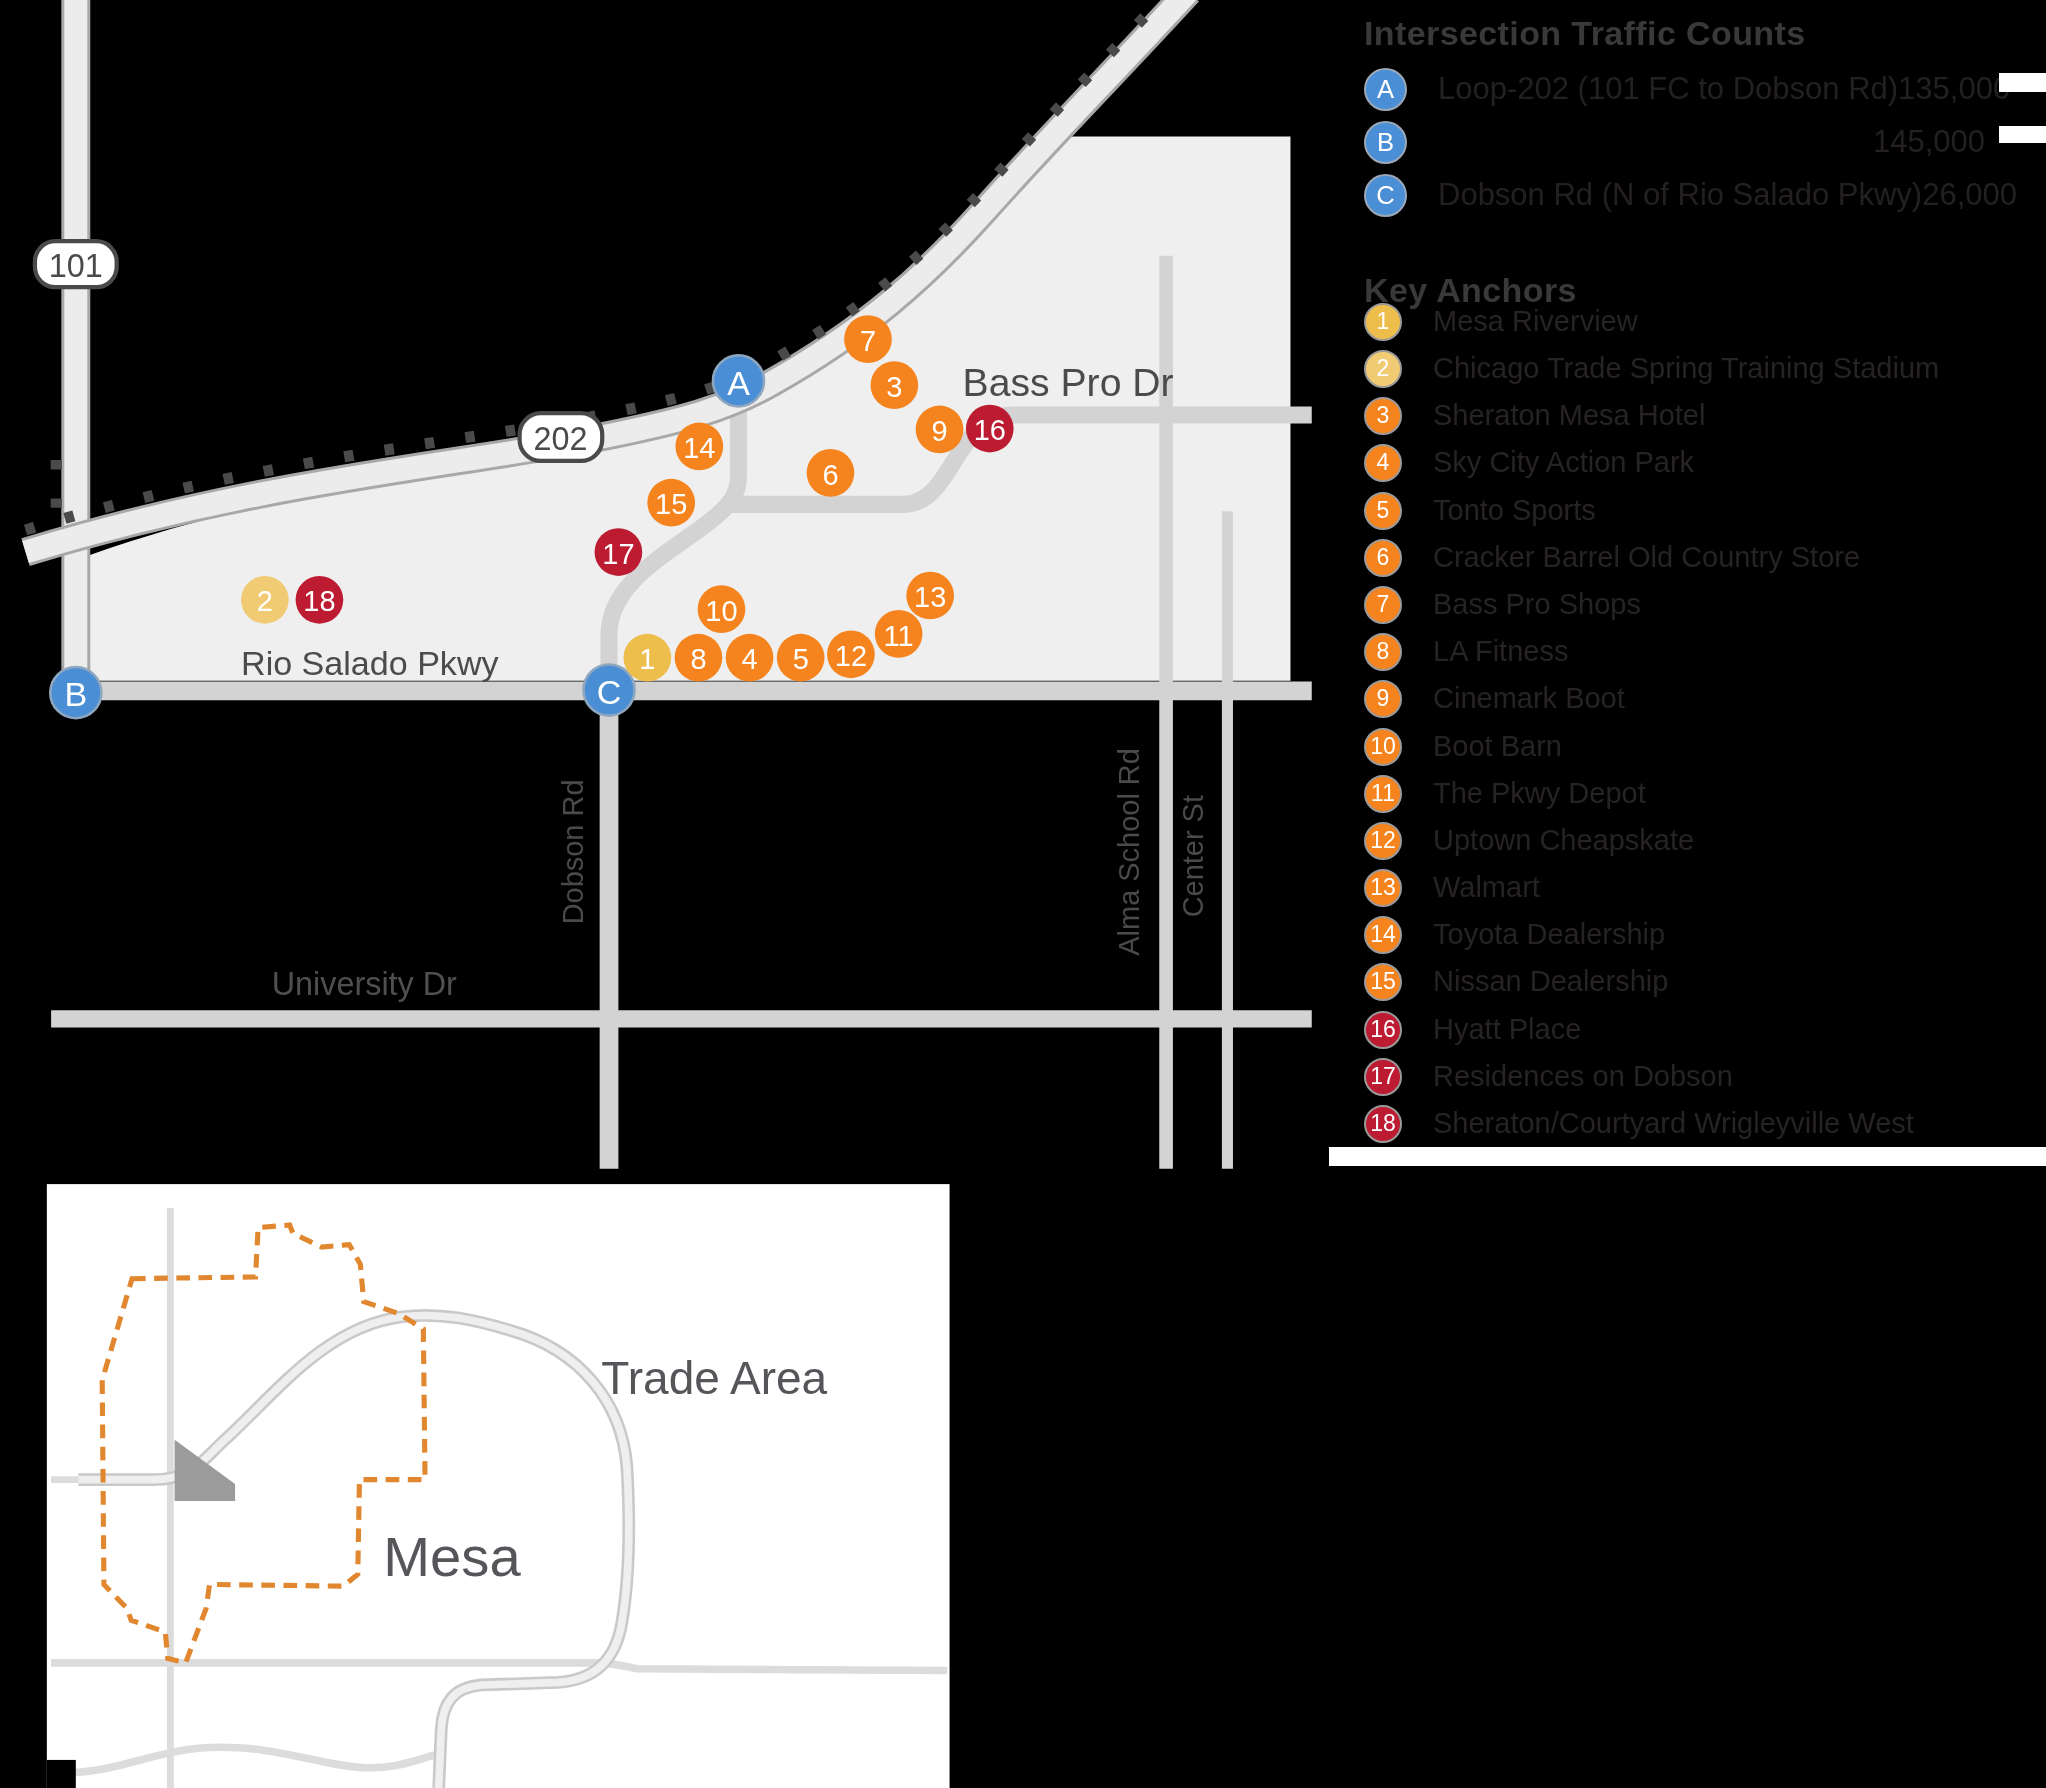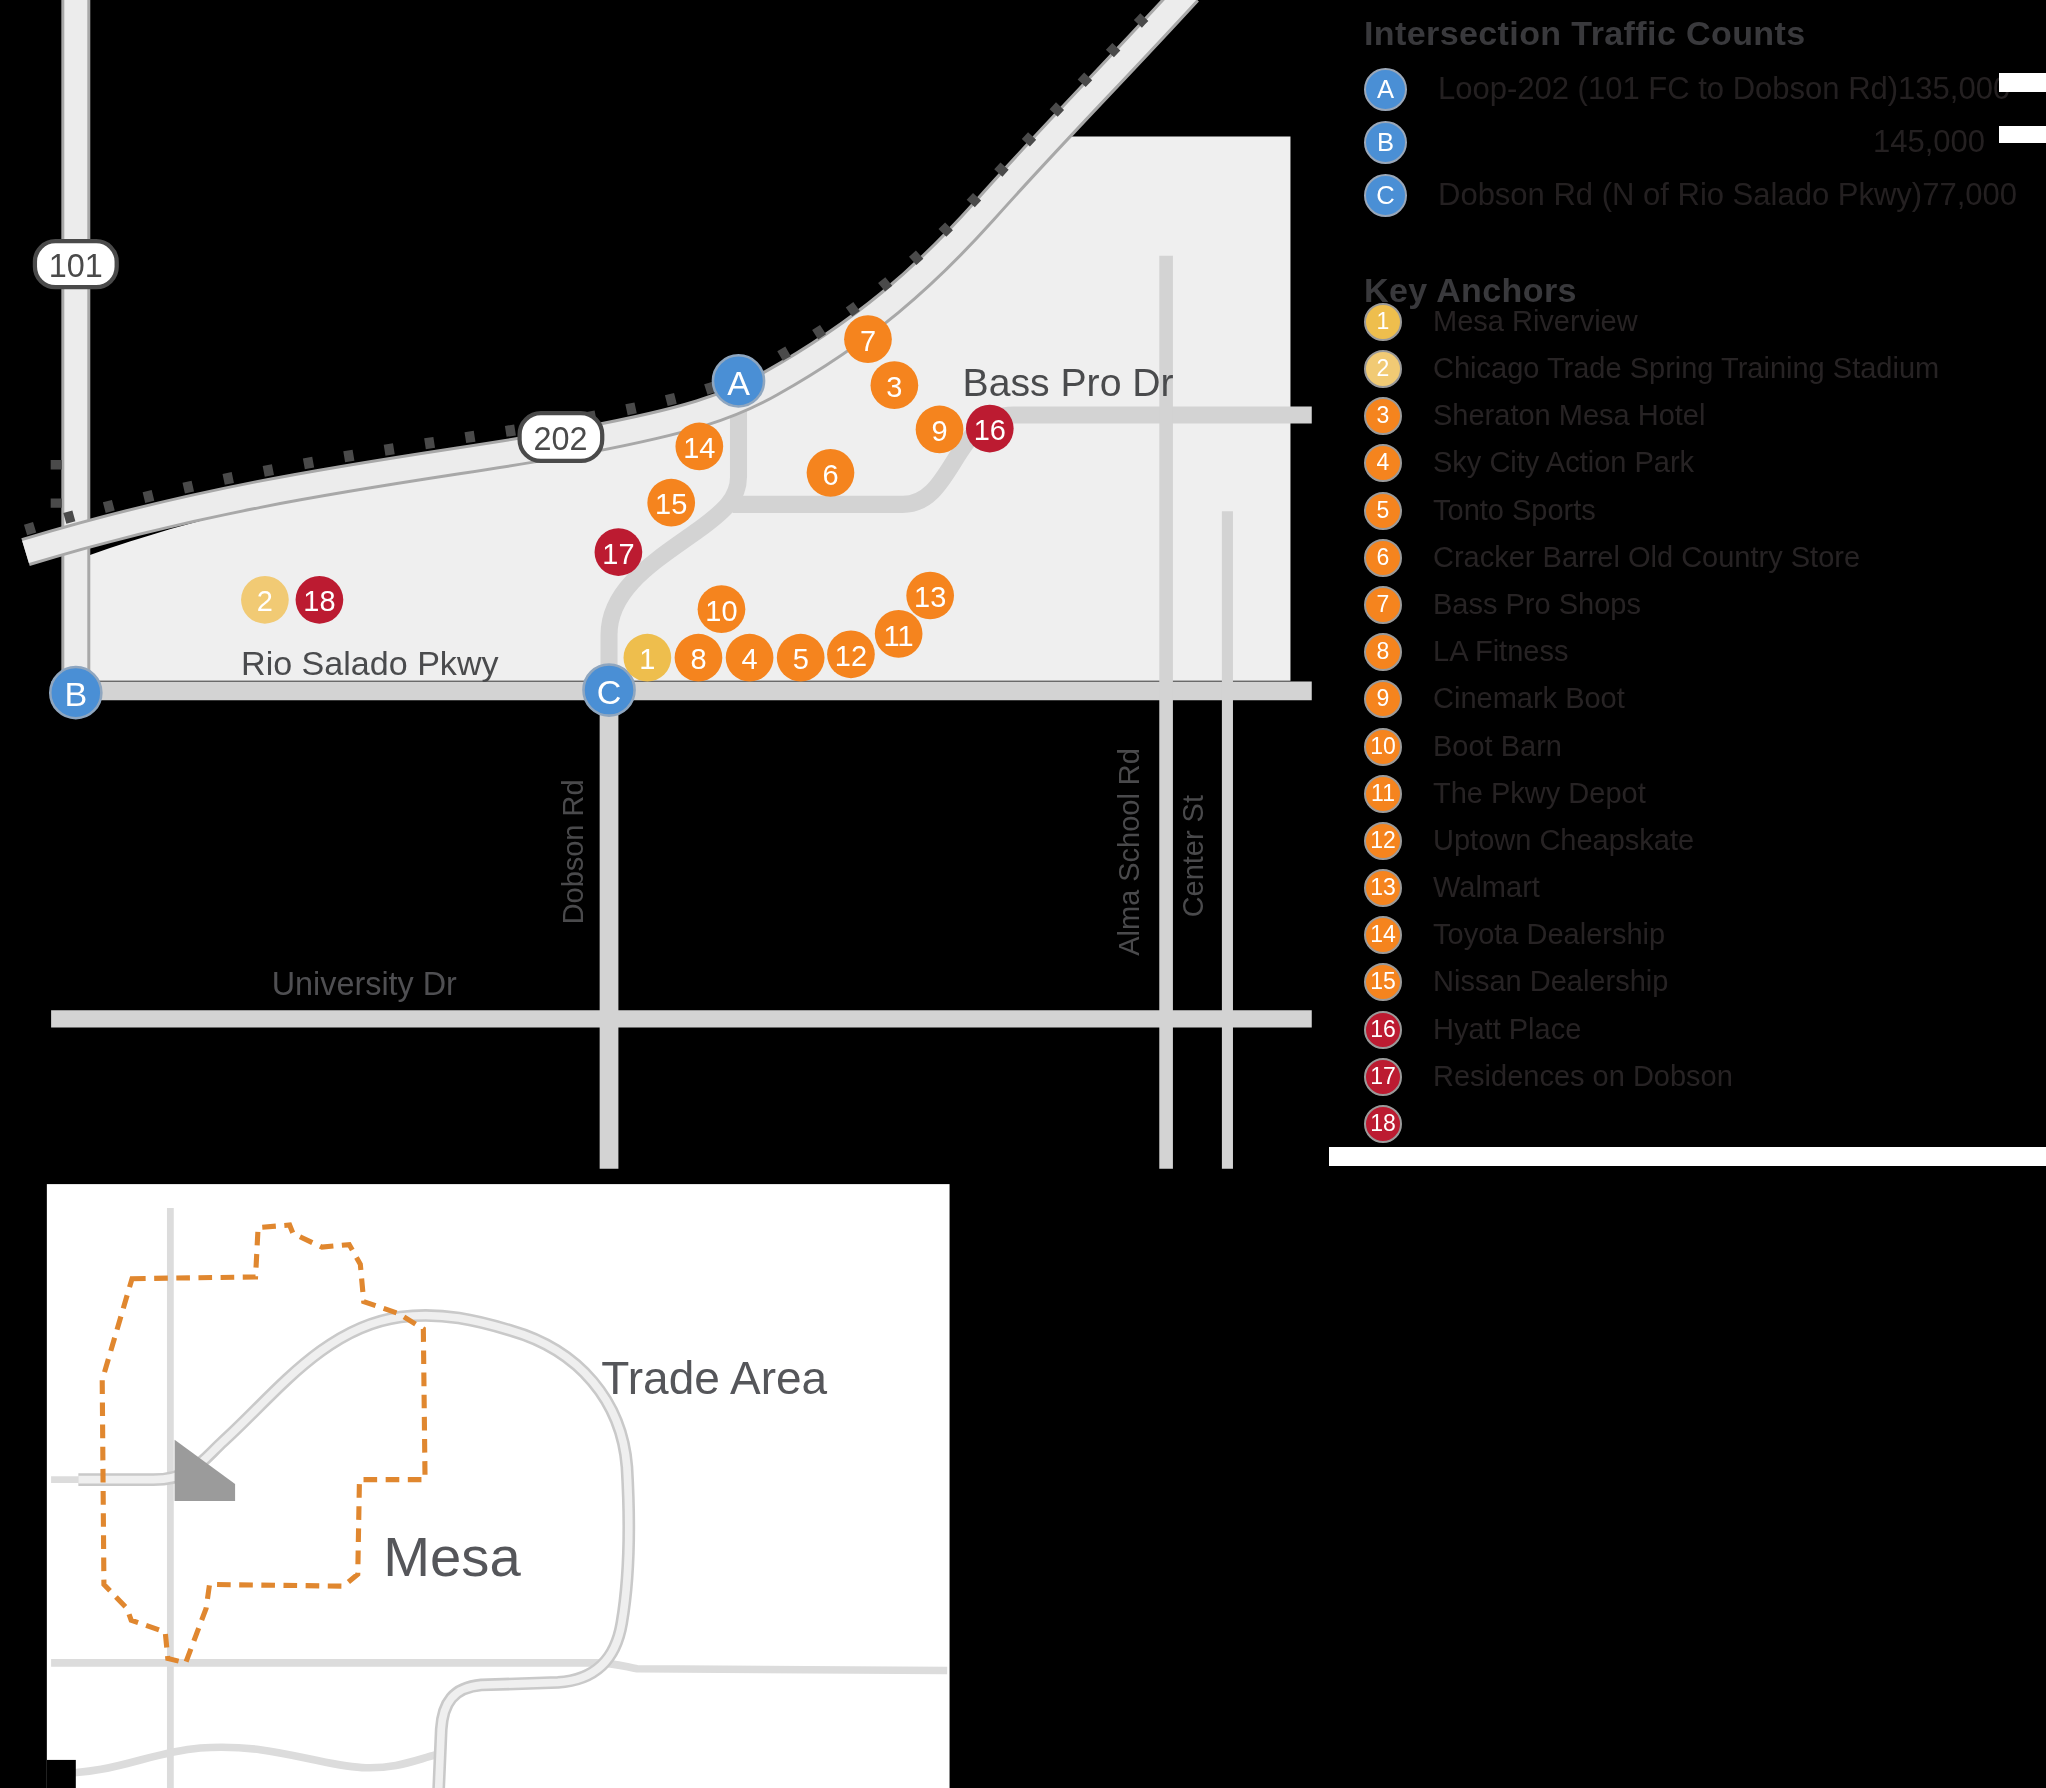--- a/index.html
+++ b/index.html
@@ -214,21 +214,21 @@
         <span class="t-label">Loop-202 (101 FC to Dobson Rd)</span>
         <span class="t-count">135,000</span>
       </div>
       <div class="t-row" style="top: 119px;">
         <span class="t-badge">B</span>
         <span class="t-count">145,000</span>
       </div>
       <div class="t-row" style="top: 172px;">
         <span class="t-badge">C</span>
         <span class="t-label">Dobson Rd (N of Rio Salado Pkwy)</span>
-        <span class="t-count">77,000</span>
+        <span class="t-count">26,000</span>
       </div>
     </div>
 
   <h2 id="anchors-title" class="panel-title">Key Anchors</h2>
   <div id="anchor-rows">
       <div class="a-row" style="top: 300px;">
         <span class="a-badge" style="background: rgb(238, 190, 77);">1</span>
         <span class="a-label">Mesa Riverview</span>
       </div>
       <div class="a-row" style="top: 347px;">
@@ -290,20 +290,21 @@
       <div class="a-row" style="top: 1008px;">
         <span class="a-badge" style="background: rgb(188, 27, 49);">16</span>
         <span class="a-label">Hyatt Place</span>
       </div>
       <div class="a-row" style="top: 1055px;">
         <span class="a-badge" style="background: rgb(188, 27, 49);">17</span>
         <span class="a-label">Residences on Dobson</span>
       </div>
       <div class="a-row" style="top: 1102px;">
         <span class="a-badge" style="background: rgb(188, 27, 49);">18</span>
+        <span class="a-label">Sheraton/Courtyard Wrigleyville West</span>
       </div>
     </div>
 </div>
 
 <div class="white-strip" style="left:1999px;top:73px;width:47px;height:19px;"></div>
 <div class="white-strip" style="left:1999px;top:126px;width:47px;height:17px;"></div>
 <div class="white-strip" style="left:1329px;top:1147px;width:717px;height:19px;"></div>
 
 
 </body></html>

